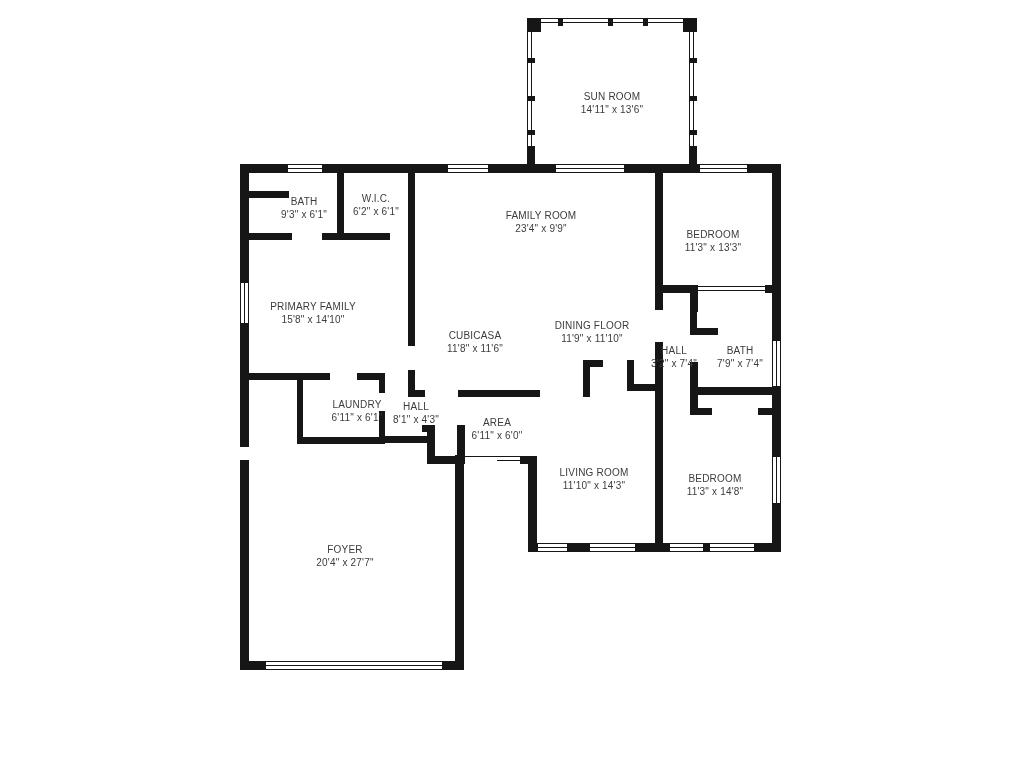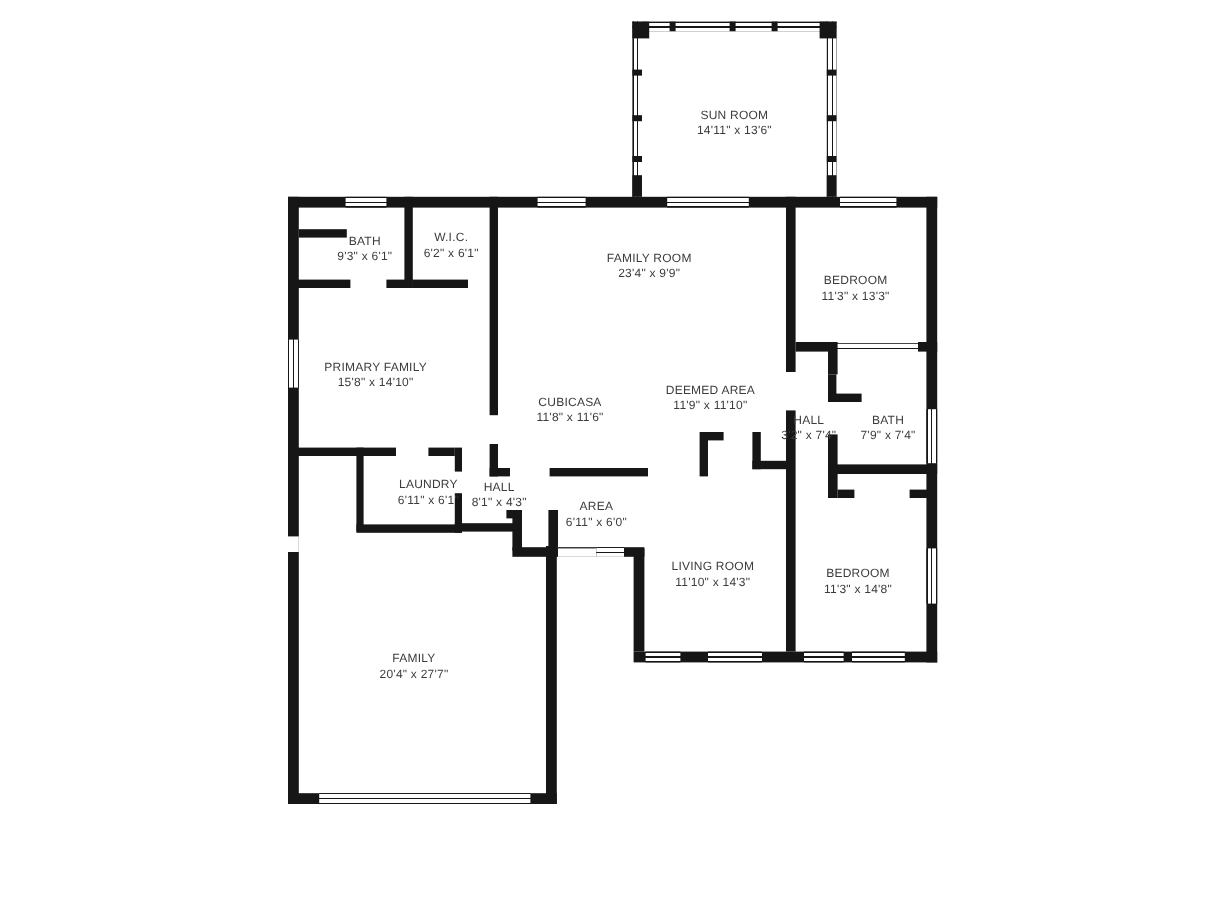--- a/index.html
+++ b/index.html
@@ -135,21 +135,21 @@
   </div>
   <div class="room-label" style="left:313px;top:300px">
     <div>PRIMARY FAMILY</div>
     <div>15'8" x 14'10"</div>
   </div>
   <div class="room-label" style="left:475px;top:329px">
     <div>CUBICASA</div>
     <div>11'8" x 11'6"</div>
   </div>
   <div class="room-label" style="left:592px;top:319px">
-    <div>DEEMED AREA</div>
+    <div>DINING FLOOR</div>
     <div>11'9" x 11'10"</div>
   </div>
   <div class="room-label" style="left:674px;top:344px">
     <div>HALL</div>
     <div>3'2" x 7'4"</div>
   </div>
   <div class="room-label" style="left:740px;top:344px">
     <div>BATH</div>
     <div>7'9" x 7'4"</div>
   </div>
@@ -167,19 +167,19 @@
   </div>
   <div class="room-label" style="left:594px;top:466px">
     <div>LIVING ROOM</div>
     <div>11'10" x 14'3"</div>
   </div>
   <div class="room-label" style="left:715px;top:472px">
     <div>BEDROOM</div>
     <div>11'3" x 14'8"</div>
   </div>
   <div class="room-label" style="left:345px;top:543px">
-    <div>FAMILY</div>
+    <div>FOYER</div>
     <div>20'4" x 27'7"</div>
   </div>
 
   <div class="watermark">©2025 Space Coast MLS</div>
   <div class="divider"></div>
 </div>
 
 </body></html>

